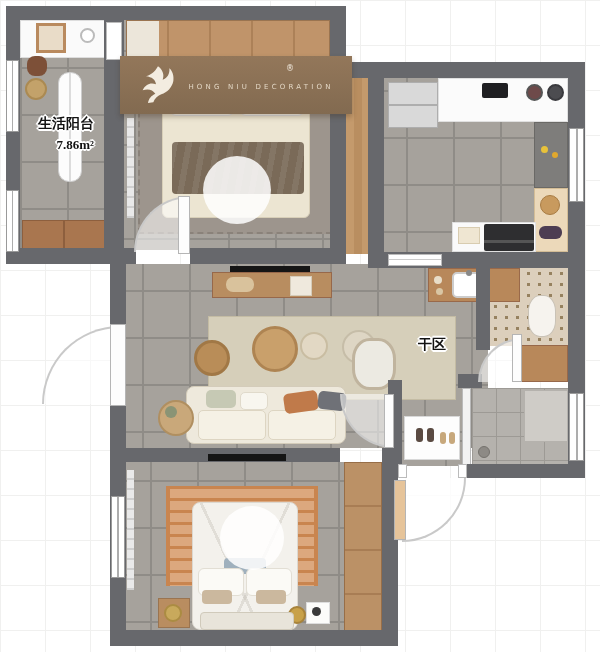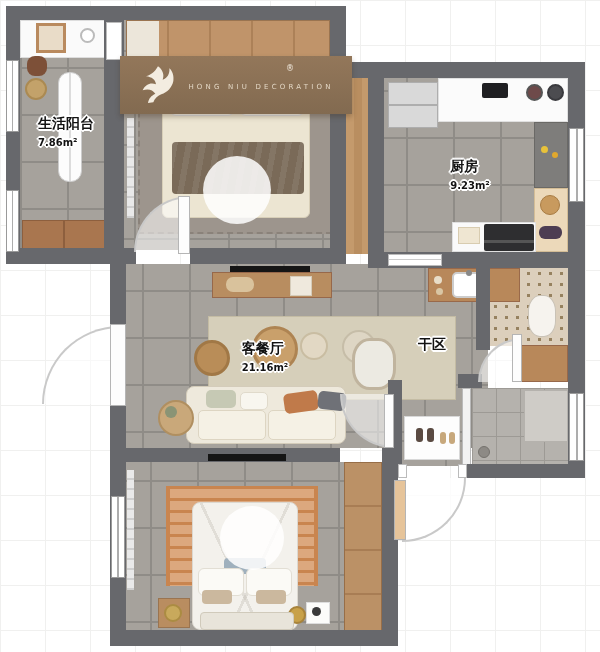--- a/index.html
+++ b/index.html
@@ -19,24 +19,24 @@
   .fur{position:absolute;z-index:3;}
   .winv{position:absolute;background:#fff;border:1px solid #9a9a9a;box-sizing:border-box;z-index:6;
     background-image:linear-gradient(90deg,transparent 0 45%,#adadad 45% 58%,transparent 58%);}
   .doorw{position:absolute;background:#fff;border:1px solid #bbb;box-sizing:border-box;z-index:6;}
   .arc{position:absolute;box-sizing:border-box;background:rgba(255,255,255,.55);z-index:6;border:2px solid #c9c9c9;}
   .arc-tl{border-right:none;border-bottom:none;border-top-left-radius:100%;}
   .arc-bl{border-right:none;border-top:none;border-bottom-left-radius:100%;}
   .arc-br{border-left:none;border-top:none;border-bottom-right-radius:100%;}
   .leaf{position:absolute;background:#fdfdfd;border:1px solid #b5b5b5;box-sizing:border-box;z-index:7;}
   .circle{border-radius:50%;}
-  .lbl{position:absolute;transform:translate(-50%,0);text-align:left;z-index:9;color:#121212;font-weight:bold;line-height:1.55;
+  .lbl{position:absolute;transform:translate(-50%,0);text-align:right;z-index:9;color:#121212;font-weight:bold;line-height:1.55;
     text-shadow:-1px -1px 0 #fff,1px -1px 0 #fff,-1px 1px 0 #fff,1px 1px 0 #fff,-2px 0 0 #fff,2px 0 0 #fff,0 -2px 0 #fff,0 2px 0 #fff;}
   .lbl .nm{font-size:14px;}
-  .lbl .ar{font-size:10px;}
+  .lbl .ar{font-size:13px;font-family:Liberation Serif, serif;}
   .bubble{position:absolute;background:rgba(255,255,255,.85);border-radius:50%;z-index:8;}
   .banner{position:absolute;left:120px;top:56px;width:232px;height:58px;z-index:8;
     background:linear-gradient(180deg,#93775a,#826a50);box-shadow:0 3px 5px rgba(60,40,20,.3);
     display:flex;align-items:center;justify-content:center;gap:10px;}
   .brand-name{color:#f3ece0;font-size:21px;font-weight:bold;letter-spacing:6px;line-height:1;}
   .brand-sub{color:#e3d7c5;font-size:7px;letter-spacing:3.2px;margin-top:3px;}
   .rmark{color:#f3ece0;font-size:8px;position:absolute;left:166px;top:8px;}
 </style>
 </head>
 <body>
@@ -210,25 +210,17 @@
     </span>
   </div>
 
   <div class="bubble" style="left:203px;top:156px;width:68px;height:68px;"></div>
   <div class="bubble" style="left:220px;top:506px;width:64px;height:64px;"></div>
 
   <div class="lbl" style="left:66px;top:113px;">
     <div class="nm">生活阳台</div>
     <div class="ar">7.86m²</div>
   </div>
-  <div class="lbl" style="left:470px;top:156px;">
-    <div class="nm">厨房</div>
-    <div class="ar">9.23m²</div>
-  </div>
-  <div class="lbl" style="left:265px;top:338px;">
-    <div class="nm">客餐厅</div>
-    <div class="ar">21.16m²</div>
-  </div>
   <div class="lbl" style="left:432px;top:334px;">
     <div class="nm">干区</div>
   </div>
 
 </div>
 
 </body></html>

